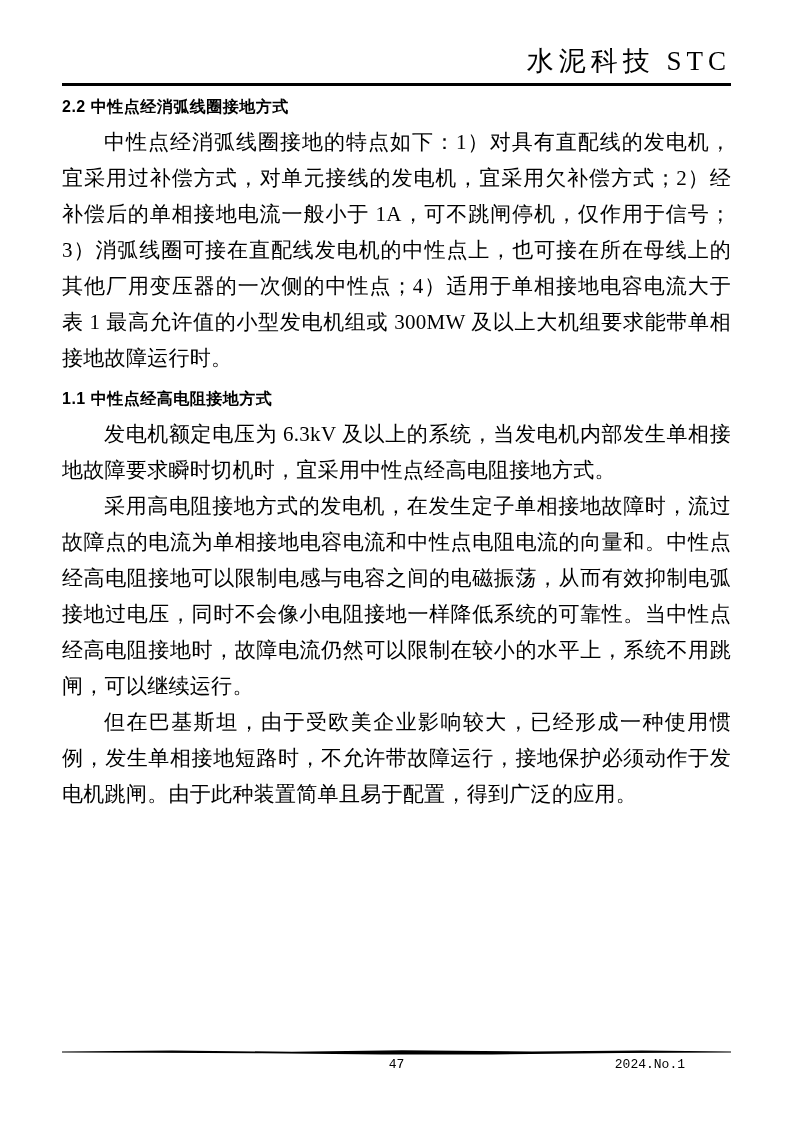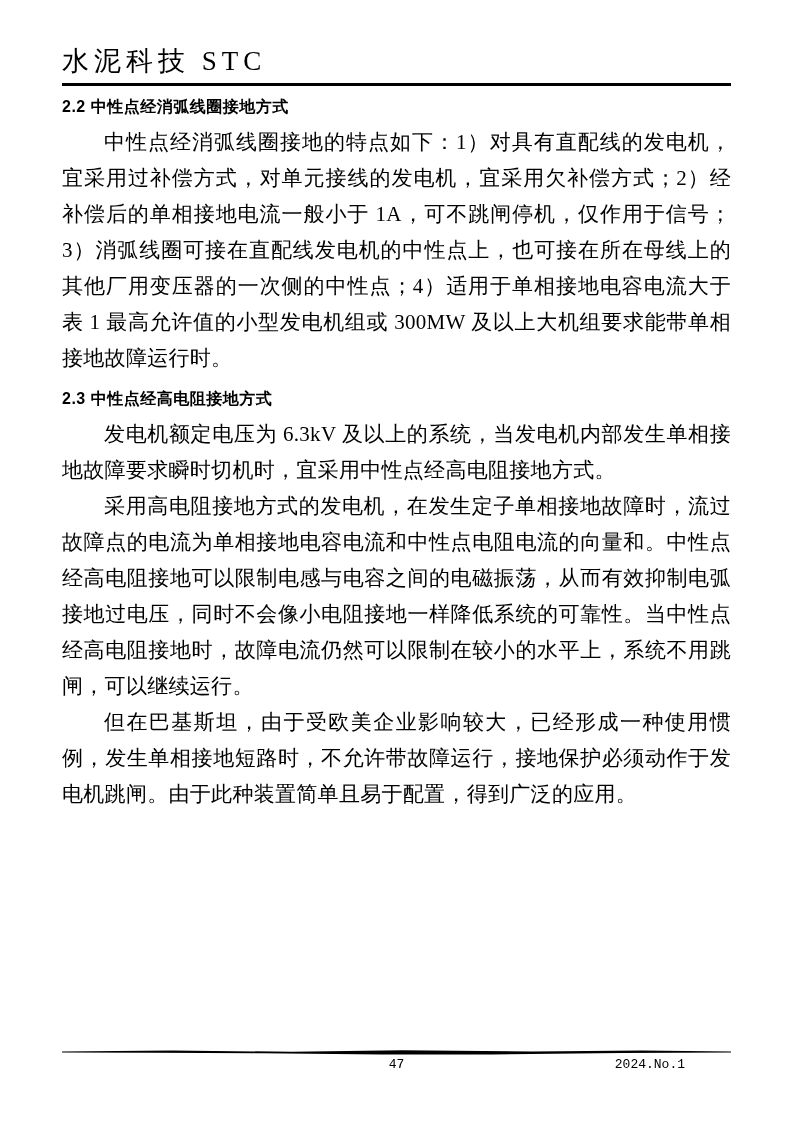--- a/index.html
+++ b/index.html
@@ -17,21 +17,21 @@
     overflow: hidden;
   }
   .content {
     position: absolute;
     left: 62px;
     top: 0;
     width: 669px;
   }
   .journal-title {
     margin-top: 45px;
-    text-align: left;
+    text-align: right;
     font-size: 27px;
     line-height: 32px;
     letter-spacing: 5px;
     font-family: "Liberation Serif", serif;
     font-weight: 500;
   }
   .header-rule {
     margin-top: 6px;
     height: 2.5px;
     background: #000000;
@@ -92,21 +92,21 @@
     <div class="journal-title">水泥科技 STC</div>
 
     <div class="header-rule"></div>
 
     <h2 class="section-heading">2.2 中性点经消弧线圈接地方式</h2>
 
 
 
     <p class="body-para">中性点经消弧线圈接地的特点如下：1）对具有直配线的发电机，宜采用过补偿方式，对单元接线的发电机，宜采用欠补偿方式；2）经补偿后的单相接地电流一般小于 1A，可不跳闸停机，仅作用于信号；3）消弧线圈可接在直配线发电机的中性点上，也可接在所在母线上的其他厂用变压器的一次侧的中性点；4）适用于单相接地电容电流大于表 1 最高允许值的小型发电机组或 300MW 及以上大机组要求能带单相接地故障运行时。</p>
 
-    <h2 class="section-heading second">2.3 中性点经高电阻接地方式</h2>
+    <h2 class="section-heading second">1.1 中性点经高电阻接地方式</h2>
 
     <p class="body-para">发电机额定电压为 6.3kV 及以上的系统，当发电机内部发生单相接地故障要求瞬时切机时，宜采用中性点经高电阻接地方式。</p>
 
     <p class="body-para">采用高电阻接地方式的发电机，在发生定子单相接地故障时，流过故障点的电流为单相接地电容电流和中性点电阻电流的向量和。中性点经高电阻接地可以限制电感与电容之间的电磁振荡，从而有效抑制电弧接地过电压，同时不会像小电阻接地一样降低系统的可靠性。当中性点经高电阻接地时，故障电流仍然可以限制在较小的水平上，系统不用跳闸，可以继续运行。</p>
 
     <p class="body-para">但在巴基斯坦，由于受欧美企业影响较大，已经形成一种使用惯例，发生单相接地短路时，不允许带故障运行，接地保护必须动作于发电机跳闸。由于此种装置简单且易于配置，得到广泛的应用。</p>
 
   </div>
 
   <div class="footer">

